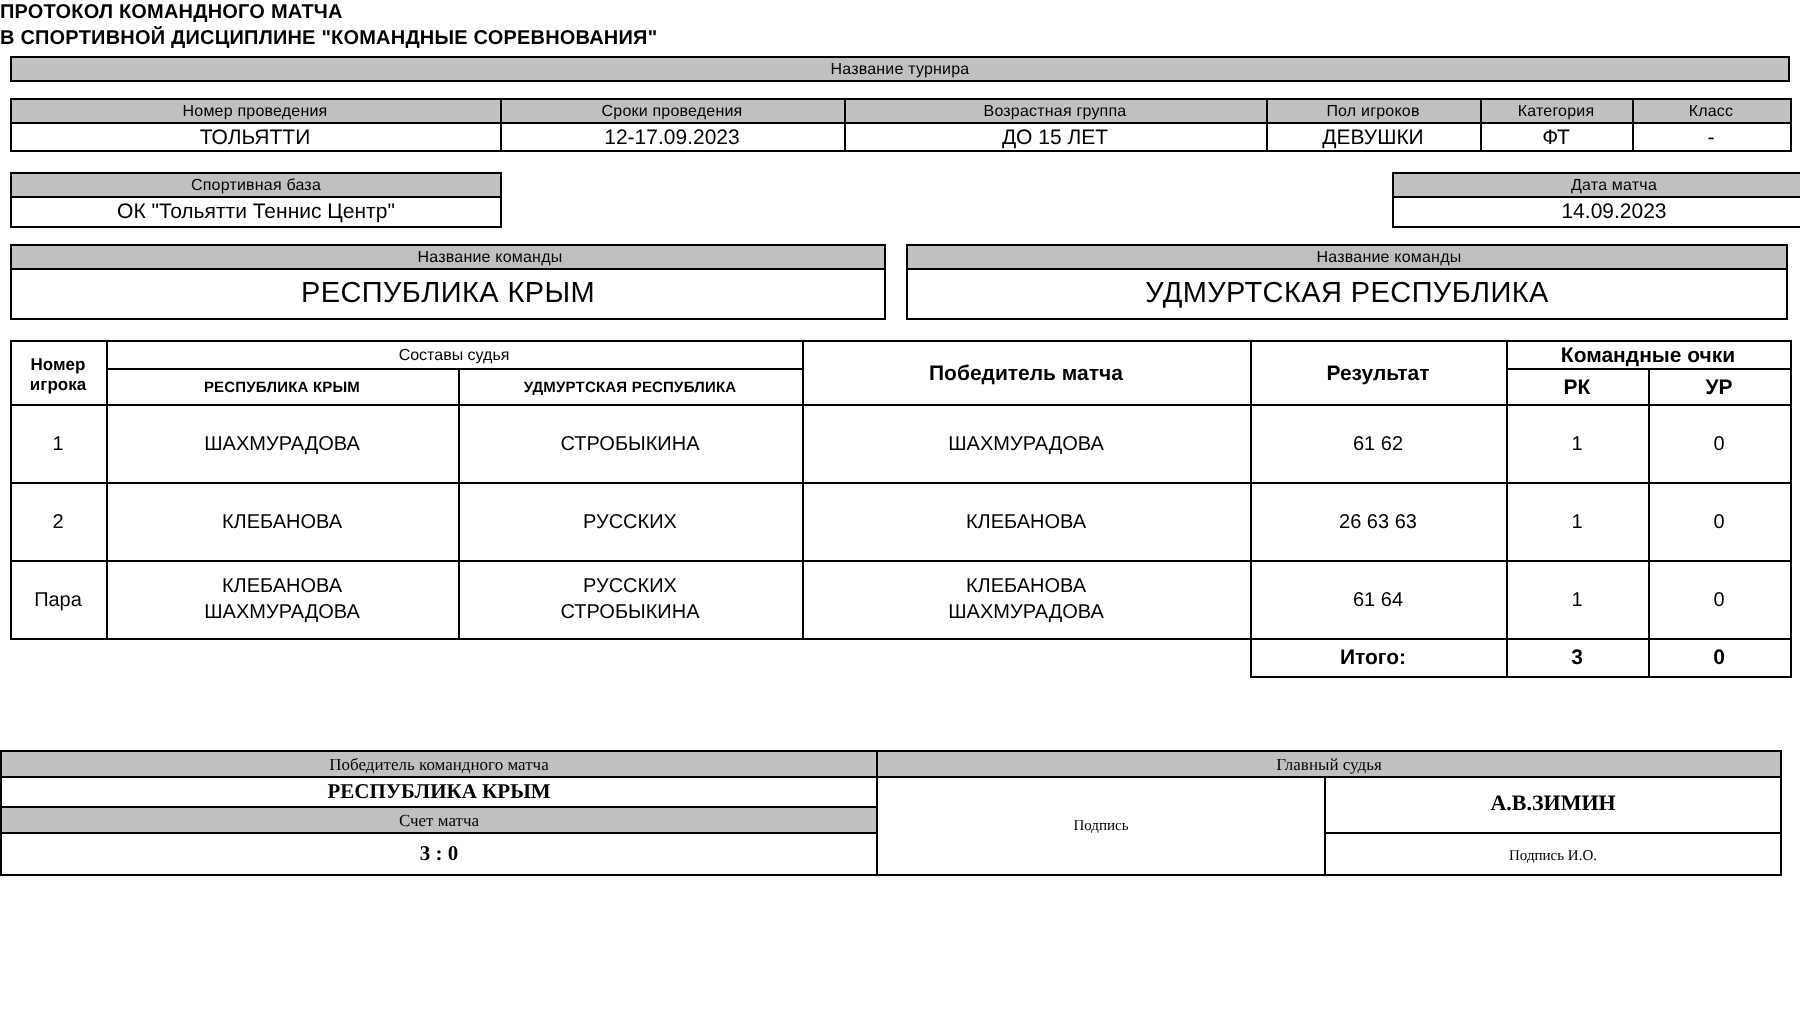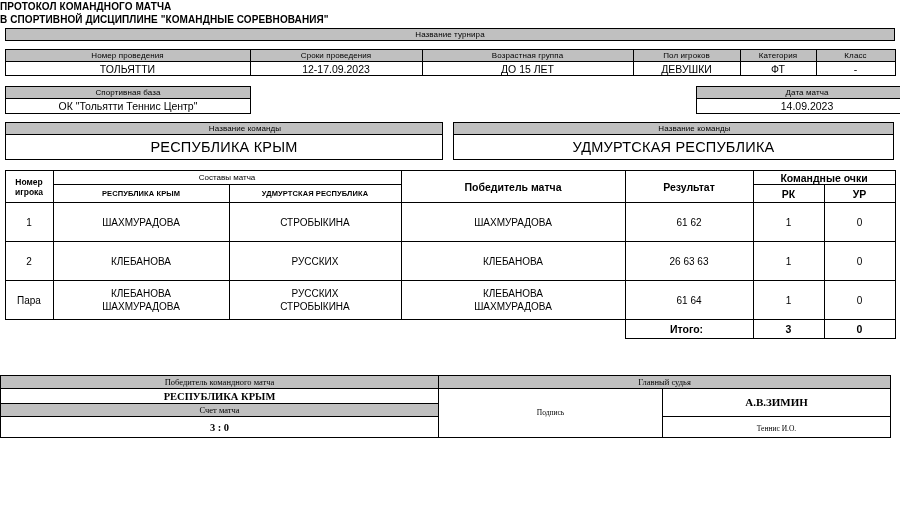--- a/index.html
+++ b/index.html
@@ -340,21 +340,21 @@
       <col style="width:128px">
       <col style="width:71px">
       <col style="width:71px">
     </colgroup>
     <tbody>
       <tr>
         <td rowspan="2" class="rt-num-hdr">
           <span>Номер</span><br>
           <span>игрока</span>
         </td>
-        <td colspan="2" class="rt-group">Составы матча</td>
+        <td colspan="2" class="rt-group">Составы судья</td>
         <td rowspan="2" class="rt-big">Победитель матча</td>
         <td rowspan="2" class="rt-big">Результат</td>
         <td colspan="2" class="rt-big" style="height:13px;">Командные очки</td>
       </tr>
       <tr>
         <td class="rt-sub">РЕСПУБЛИКА КРЫМ</td>
         <td class="rt-sub">УДМУРТСКАЯ РЕСПУБЛИКА</td>
         <td class="rt-big" style="height:17px;">РК</td>
         <td class="rt-big" style="height:17px;">УР</td>
       </tr>
@@ -421,20 +421,20 @@
             <span class="f-caption">Подпись</span>
           </td>
           <td class="f-judge" rowspan="2">А.В.ЗИМИН</td>
         </tr>
         <tr>
           <td class="f-hdr">Счет матча</td>
         </tr>
         <tr>
           <td class="f-val">3 : 0</td>
           <td style="vertical-align:bottom;padding-bottom:2px;">
-            <span class="f-caption">Теннис И.О.</span>
+            <span class="f-caption">Подпись И.О.</span>
           </td>
         </tr>
       </tbody>
     </table>
   </div>
 
 </div>
 
 </body></html>

